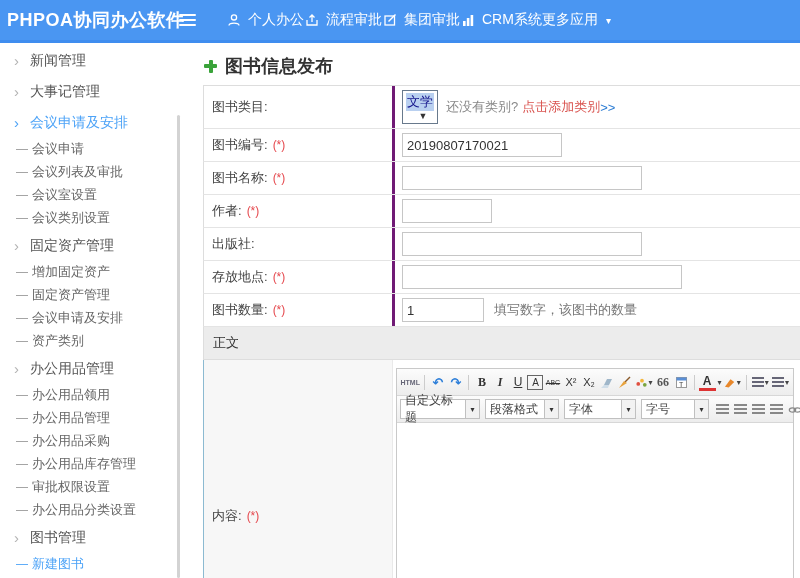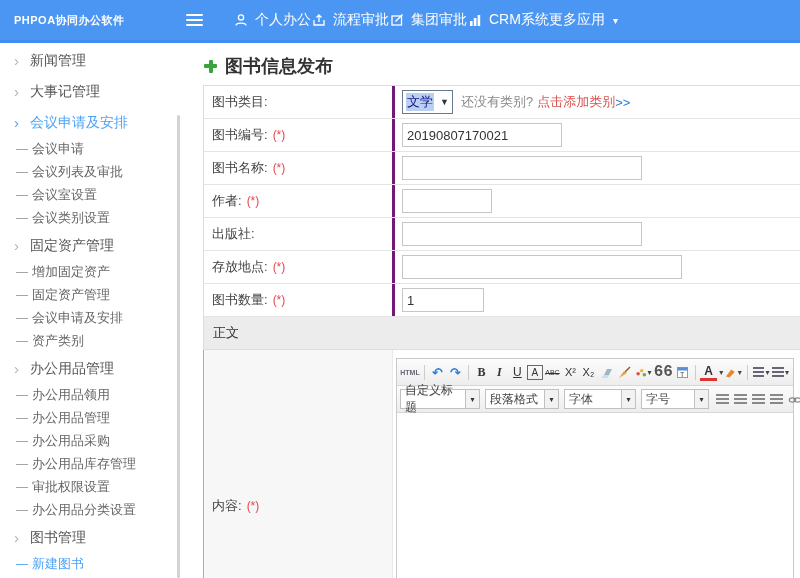--- a/index.html
+++ b/index.html
@@ -2,21 +2,21 @@
 <html><head>
 <meta charset="utf-8">
 <style>
   html,body{margin:0;padding:0;}
   body{width:800px;height:578px;overflow:hidden;position:relative;background:#fff;
        font-family:"Liberation Sans","DejaVu Sans",sans-serif;-webkit-font-smoothing:antialiased;}
 
   
   .topbar{position:absolute;left:0;top:0;width:800px;height:40px;background:#4a96f2;
           border-bottom:3px solid #3f8def;display:flex;align-items:center;color:#fff;z-index:5;}
-  .logo{width:168px;padding-left:14px;font-size:11px;font-weight:bold;letter-spacing:.5px;white-space:nowrap;}
+  .logo{width:168px;padding-left:7px;font-size:18px;font-weight:bold;letter-spacing:.5px;white-space:nowrap;}
   .burger{margin:0 30px 0 4px;cursor:pointer;}
   .burger i{display:block;width:17px;height:2px;background:#fff;margin:3px 0;border-radius:1px;}
   .nav{display:flex;align-items:center;font-size:14px;}
   .nav-item{display:flex;align-items:center;gap:6px;cursor:pointer;white-space:nowrap;}
   .nav-item svg{display:block;}
   .tb-caret{font-size:10px;margin-left:2px;}
 
   
   .sidebar{position:absolute;left:0;top:43px;width:195px;bottom:0;background:#fff;overflow:hidden;}
   .sb-item{display:flex;align-items:center;cursor:pointer;}
@@ -44,21 +44,21 @@
           display:flex;align-items:center;border-right:3px solid #701a75;}
   .req{color:#e5484d;margin-left:5px;font-size:12px;}
   .fvalue{flex:1;display:flex;align-items:center;padding:4px 0 4px 7px;font-size:13px;color:#666;}
   .inp{border:1px solid #c6c6c6;height:20px;font-size:13px;padding:1px 4px;color:#333;
        font-family:"Liberation Sans","DejaVu Sans",sans-serif;}
   .w-code{width:150px;} .w-name{width:230px;} .w-author{width:80px;}
   .w-pub{width:230px;} .w-loc{width:270px;} .w-qty{width:72px;}
   .hint{margin-left:10px;color:#777;font-size:13px;}
 
   .select-box{display:inline-flex;align-items:center;border:1px solid #68798c;background:#fff;
-              padding:2px 3px;cursor:pointer;}
+              padding:2px 3px;cursor:pointer;flex-direction:column;}
   .select-text{background:#b9d0f0;color:#14148c;font-size:13px;padding:0 1px;}
   .select-caret{font-size:9px;color:#333;margin-left:6px;}
   .cat-note{margin-left:8px;color:#888;}
   .cat-link{color:#d9534f;cursor:pointer;margin-left:4px;}
   .cat-arrows{color:#2b7cd3;cursor:pointer;}
 
   .section-row{background:#ececec;border-left:1px solid #ddd;border-bottom:1px solid #ddd;
                padding:7px 9px;font-size:13px;color:#333;}
   .content-row{display:flex;height:312px;border-left:1px solid #8cbad1;}
   .content-label{width:180px;flex-shrink:0;background:#f7f7f7;display:flex;align-items:center;
@@ -73,21 +73,21 @@
         font-size:12px;color:#333;cursor:pointer;padding:0 1px;}
   .sep{width:1px;height:15px;background:#ccc;margin:0 3px;flex-shrink:0;}
   .t-html{font-size:7px;font-weight:bold;color:#667;}
   .t-undo,.t-redo{color:#2e7fd9;font-weight:bold;font-size:13px;}
   .t-b{font-family:"Liberation Serif","DejaVu Serif",serif;font-weight:bold;}
   .t-i{font-family:"Liberation Serif","DejaVu Serif",serif;font-style:italic;font-weight:bold;}
   .t-u{text-decoration:underline;}
   .t-abox{border:1px solid #666;font-size:10px;height:13px;min-width:12px;}
   .t-abc{font-size:7px;text-decoration:line-through;letter-spacing:0;}
   .t-sup,.t-sub{font-size:11px;}
-  .t-quote{font-family:Liberation Mono, monospace;font-weight:bold;font-size:16px;color:#555;}
+  .t-quote{font-family:Liberation Serif, serif;font-weight:bold;font-size:12px;color:#555;}
   .t-fontA{font-size:12px;font-weight:bold;border-bottom:3px solid #d33;line-height:1;height:14px;}
   .mini-caret{font-size:8px;color:#444;margin-left:1px;}
   .bars{display:inline-block;width:13px;height:11px;
         background:repeating-linear-gradient(to bottom,#667 0 2px,transparent 2px 4px);}
   .bars.c{background:repeating-linear-gradient(to bottom,#888 0 2px,transparent 2px 4px);}
   .dd{display:inline-flex;align-items:stretch;border:1px solid #c0c0c0;background:#fff;height:18px;
       font-size:12px;color:#444;margin-right:4px;cursor:pointer;}
   .dd-text{display:flex;align-items:center;padding:0 4px;}
   .dd-caret{width:13px;border-left:1px solid #c0c0c0;background:#f2f2f2;display:flex;
             align-items:center;justify-content:center;font-size:8px;color:#333;}
@@ -312,20 +312,21 @@
         </div>
     </div>
 
     <div class="frow">
       <div class="flabel">
           <span>图书数量:</span>
           <span class="req">(*)</span>
         </div>
       <div class="fvalue">
         <input class="inp w-qty" type="text" value="1" style="">
+        <span class="hint">填写数字，该图书的数量</span>
       </div>
     </div>
 
     <div class="section-row"><span>正文</span></div>
 
     <div class="content-row">
       <div class="content-label">
         <span>内容:</span>
           <span class="req">(*)</span>
       </div>

